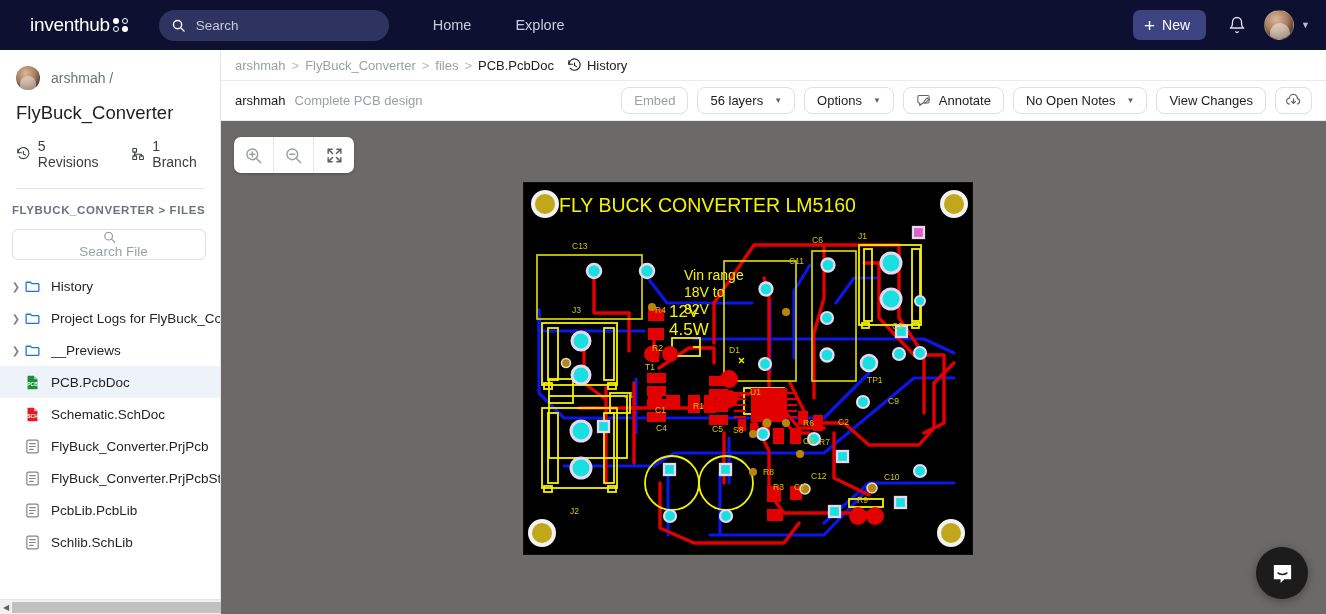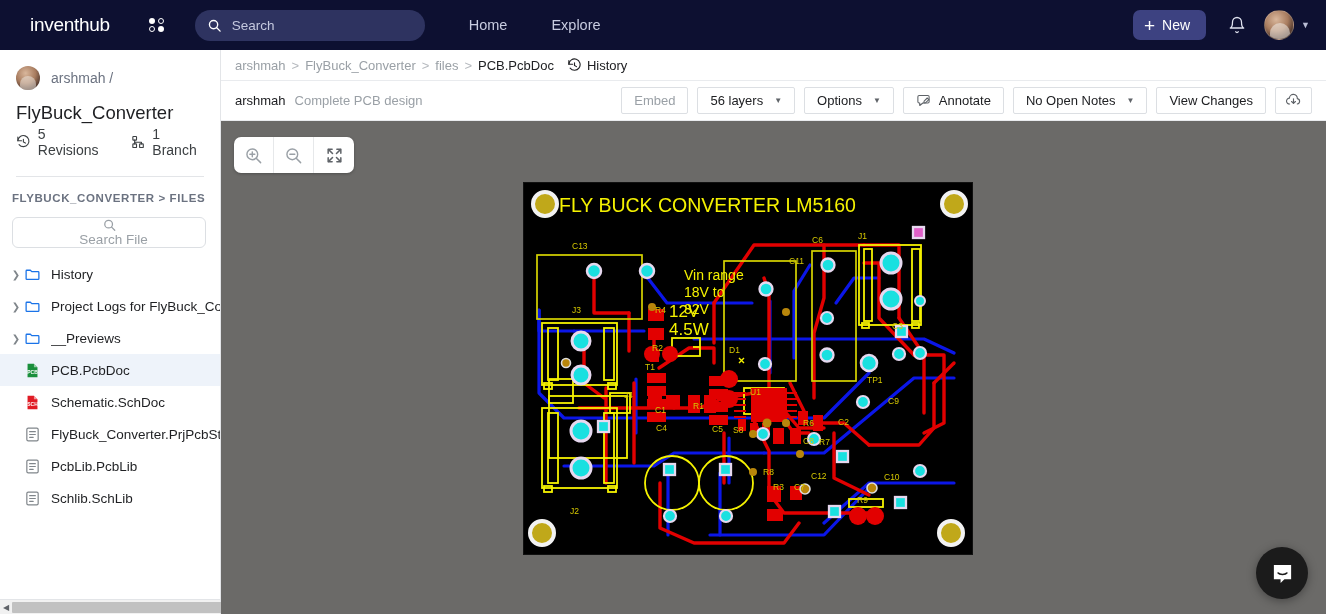--- a/index.html
+++ b/index.html
@@ -9,21 +9,21 @@
     font-family:"Liberation Sans", sans-serif;
     background:#ffffff; color:#202124;
     -webkit-font-smoothing:antialiased;
   }
 
   
   #topnav {
     height:50px; background:#0d1031; display:flex; align-items:center;
     position:relative; z-index:30;
   }
-  #logo-wrap { display:flex; align-items:center; margin-left:30px;gap:36px; }
+  #logo-wrap { display:flex; align-items:center; margin-left:30px; }
   .logo-text { color:#fff; font-size:19px; letter-spacing:-0.3px; font-weight:400; }
   .logo-dots { margin-left:3px; display:grid; grid-template-columns:7px 7px; grid-gap:2px; }
   .logo-dots i { width:6px; height:6px; border-radius:50%; background:#fff; display:block; }
   .logo-dots i.hollow { background:transparent; border:1.3px solid #fff; width:6px; height:6px;}
 
   #search-box {
     margin-left:30px; width:230px; height:31px; background:#2e3360;
     border-radius:16px; display:flex; align-items:center; padding:12px 12px; cursor:text;
   }
   #search-box .mag { width:15px; height:15px; flex:none; }
@@ -67,21 +67,21 @@
     width:24px; height:24px; border-radius:50%;
     background:radial-gradient(circle at 40% 30%, #d9b79c 0%, #a87c5f 45%, #5d4235 72%, #2a1d18 100%);
     position:relative; overflow:hidden; flex:none;
   }
   #owner-avatar::after{
     content:""; position:absolute; left:4px; top:10px; width:16px; height:16px;
     border-radius:50% 50% 40% 40%; background:rgba(240,235,230,.5);
   }
   #owner-name { margin-left:11px; color:#6b7280; font-size:14px; }
   #proj-title { font-size:18.5px; color:#1f2023; margin-top:12px; font-weight:400; }
-  #proj-stats { display:flex; margin-top:2px; align-items:flex-end; color:#3c4043; font-size:14px; }
+  #proj-stats { display:flex; margin-top:14px; align-items:flex-end; color:#3c4043; font-size:14px; }
   #proj-stats .stat { display:flex; align-items:center; cursor:pointer; }
   #proj-stats .stat + .stat { margin-left:26px; }
   #proj-stats .stat span { margin-left:7px; }
 
   #sb-divider { height:1px; background:#e3e5e8; margin-top:18px; }
 
   #files-label {
     padding:15px 16px 0 12px; font-size:11.5px; letter-spacing:.6px;
     color:#6b7280; font-weight:700; white-space:nowrap;
   }
@@ -125,21 +125,21 @@
   #hist-chip span { margin-left:5px; }
 
   #toolbar {
     height:40px; display:flex; align-items:center; padding:0 14px;
     border-bottom:1px solid #e9ebee; background:#fff;
   }
   #tb-user { font-size:13px; color:#202124; }
   #tb-desc { font-size:13px; color:#9aa0a6; margin-left:9px; }
   #tb-right { margin-left:auto; display:flex; align-items:center; }
   .tb-btn {
-    height:27px; border:1px solid #dcdfe3; background:#fff; border-radius:2px;
+    height:27px; border:1px solid #dcdfe3; background:#fff; border-radius:8px;
     display:flex; align-items:center; padding:0 12px; font-size:13px; color:#202124;
     cursor:pointer; margin-left:9px; font-family:inherit; white-space:nowrap;
   }
   .tb-btn.muted { color:#9aa0a6; }
   .tb-btn .dd { margin-left:11px; font-size:8px; color:#5f6368; }
   .tb-btn .ic { margin-right:8px; display:flex; }
   .tb-btn.icon-only { padding:0 9px; }
 
   
   #viewer { flex:1; background:#6b6a68; position:relative; overflow:hidden; }
@@ -281,20 +281,29 @@
           </svg>
           <span class="lbl">PCB.PcbDoc</span>
         </div>
         <div class="tree-row file">
           <svg class="ic" viewBox="0 0 24 24">
             <path d="M5 2.5h9l5 5v14H5z" fill="#e01b24"></path>
             <path d="M14 2.5v5h5z" fill="#ffffff" opacity=".55"></path>
             <text x="12" y="16.5" font-size="7" fill="#fff" text-anchor="middle" font-family="Liberation Sans, sans-serif" font-weight="bold">SCH</text>
           </svg>
           <span class="lbl">Schematic.SchDoc</span>
+        </div>
+        <div class="tree-row file">
+          <svg class="ic" viewBox="0 0 24 24" fill="none" stroke="#80868b" stroke-width="1.7">
+            <rect x="4" y="3" width="16" height="18" rx="2"></rect>
+            <line x1="8" y1="8" x2="16" y2="8" stroke-linecap="round"></line>
+            <line x1="8" y1="12" x2="16" y2="12" stroke-linecap="round"></line>
+            <line x1="8" y1="16" x2="13" y2="16" stroke-linecap="round"></line>
+          </svg>
+          <span class="lbl">FlyBuck_Converter.PrjPcb</span>
         </div>
         <div class="tree-row file">
           <svg class="ic" viewBox="0 0 24 24" fill="none" stroke="#80868b" stroke-width="1.7">
             <rect x="4" y="3" width="16" height="18" rx="2"></rect>
             <line x1="8" y1="8" x2="16" y2="8" stroke-linecap="round"></line>
             <line x1="8" y1="12" x2="16" y2="12" stroke-linecap="round"></line>
             <line x1="8" y1="16" x2="13" y2="16" stroke-linecap="round"></line>
           </svg>
           <span class="lbl">FlyBuck_Converter.PrjPcbStructure</span>
         </div>

